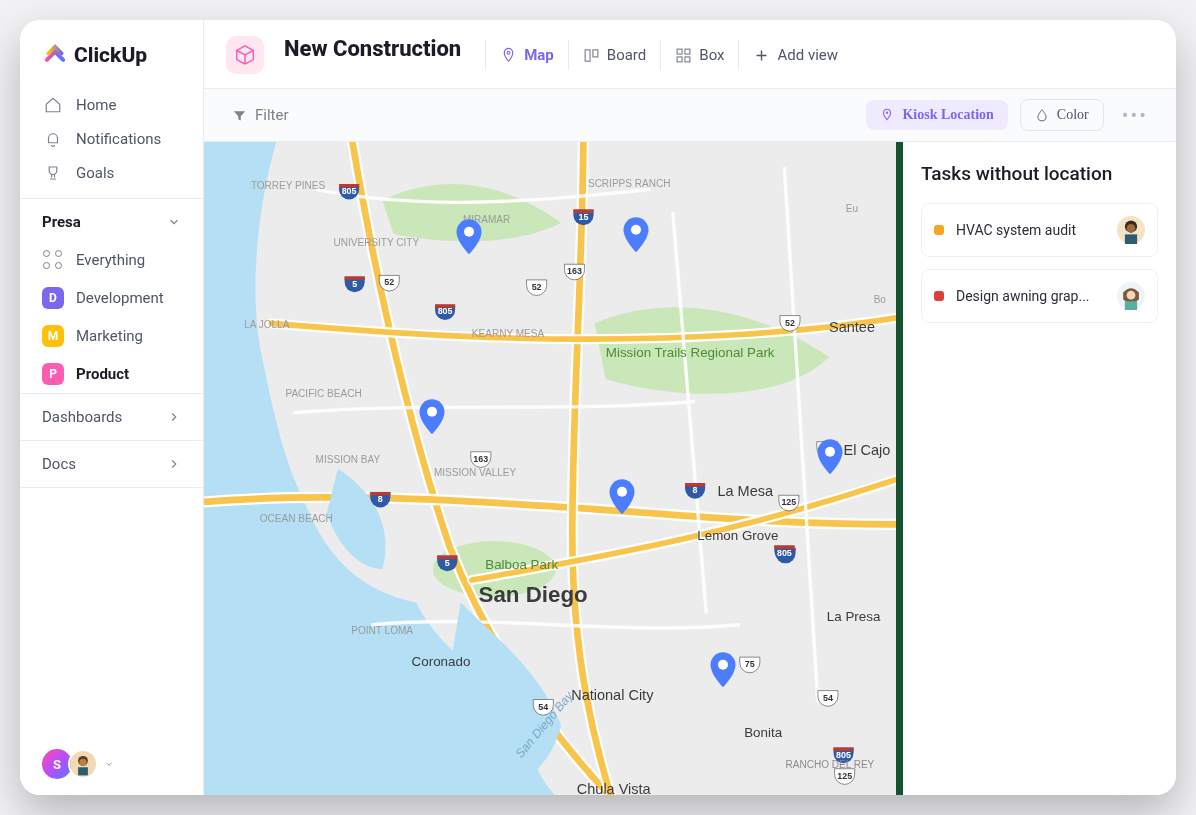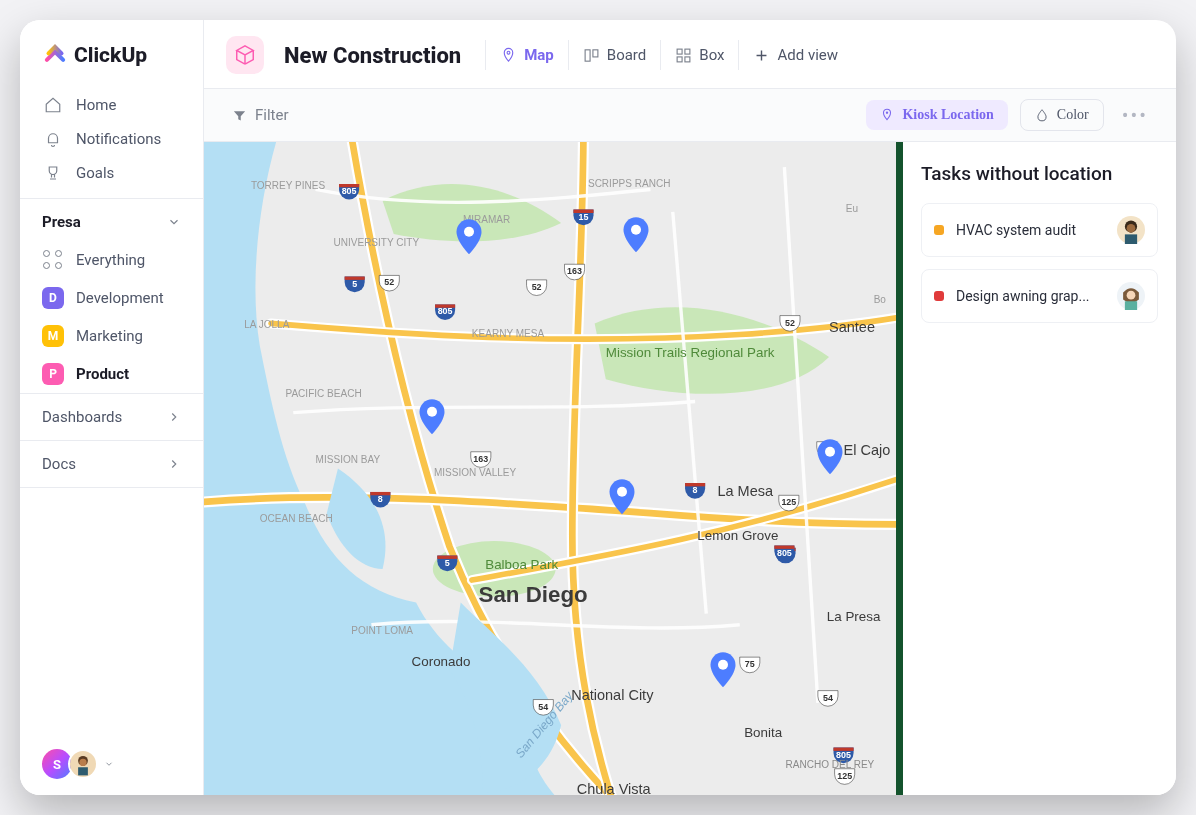--- a/index.html
+++ b/index.html
@@ -78,21 +78,21 @@
     display:flex; align-items:center; justify-content:center;
   }
   .avatar-img {
     width:30px; height:30px; border-radius:50%;
     margin-left:-10px; border:2px solid #fff; overflow:hidden;
   }
 
   
   .main { flex:1; display:flex; flex-direction:column; min-width:0;}
   .header {
-    display:flex; align-items:center;
+    display:flex; 
     padding: 16px 22px 14px 22px; gap:20px;
     border-bottom:1px solid #e9ebf0;
   }
   .proj-icon {
     width:38px; height:38px; border-radius:10px;
     background:#ffe6f1; display:flex; align-items:center; justify-content:center;
   }
   .proj-title { font-weight:800; font-size:22px; color:#1c1c27; margin-right:4px;}
   .view-tabs { display:flex; align-items:center; gap:0; }
   .vtab {

